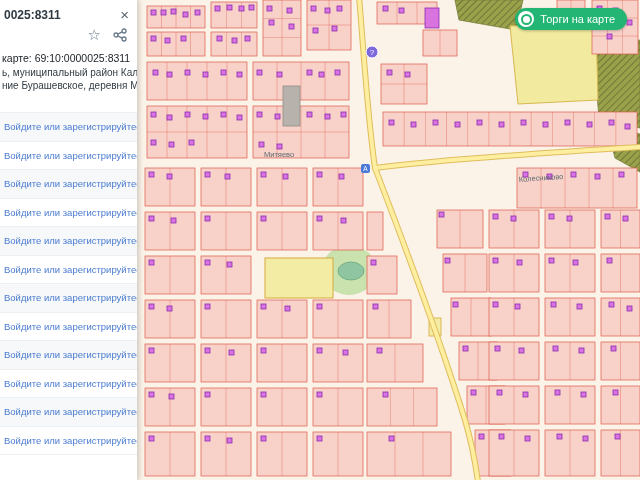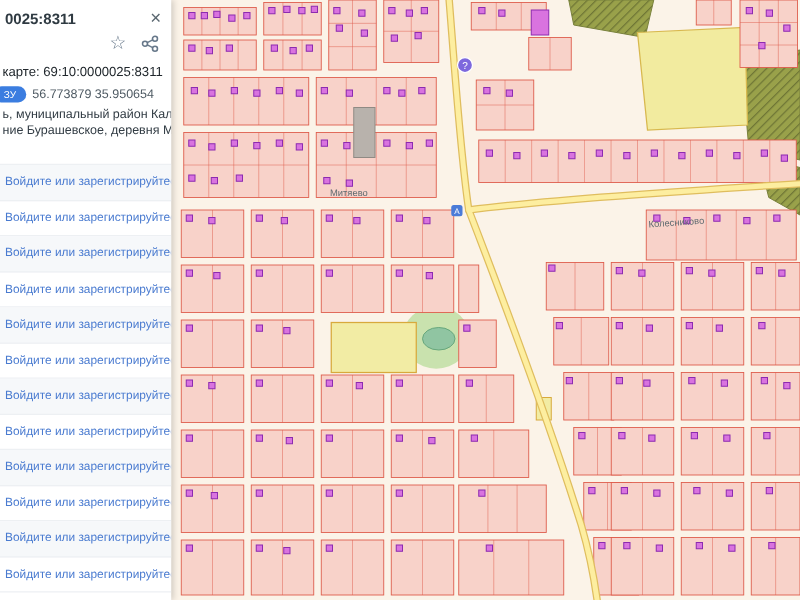--- a/index.html
+++ b/index.html
@@ -63,24 +63,20 @@
       <span class="sb-star">☆</span>
       <svg class="sb-share" width="14" height="14" viewBox="0 0 14 14">
         <circle cx="11" cy="3" r="2" fill="none" stroke="#67788a" stroke-width="1.3"></circle>
         <circle cx="3" cy="7" r="2" fill="none" stroke="#67788a" stroke-width="1.3"></circle>
         <circle cx="11" cy="11" r="2" fill="none" stroke="#67788a" stroke-width="1.3"></circle>
         <line x1="4.8" y1="6.1" x2="9.2" y2="3.9" stroke="#67788a" stroke-width="1.2"></line>
         <line x1="4.8" y1="7.9" x2="9.2" y2="10.1" stroke="#67788a" stroke-width="1.2"></line>
       </svg>
     </div>
     <div class="sb-parcel">карте: 69:10:0000025:8311</div>
-    <div class="sb-coords">
-      <span class="sb-badge">ЗУ</span>
-      <span class="sb-coordtext">56.773879 35.950654</span>
-    </div>
     <div class="sb-addr">ь, муниципальный район Калининский,</div>
     <div class="sb-addr">ние Бурашевское, деревня Митяево</div>
     <div class="sb-list">
       <div class="sb-row">
           <a>Войдите или зарегистрируйтесь</a>
         </div>
       <div class="sb-row">
           <a>Войдите или зарегистрируйтесь</a>
         </div>
       <div class="sb-row">
@@ -489,14 +485,20 @@
       <g>
         <circle cx="235" cy="52" r="6" fill="#7d68dd" stroke="#fff" stroke-width="1"></circle>
         <text x="235" y="55" text-anchor="middle" font-size="8" fill="#fff">?</text>
       </g>
       <g>
         <rect x="224" y="164" width="9" height="9" rx="2" fill="#4a7bd8"></rect>
         <text x="228.5" y="171" text-anchor="middle" font-size="6.5" fill="#fff">А</text>
       </g>
     </svg>
 
+    <div class="torgi-btn">
+      <span class="torgi-ico">
+          <i></i>
+        </span>
+      <span>Торги на карте</span>
+    </div>
   </div>
 </div>
 
 </body></html>

